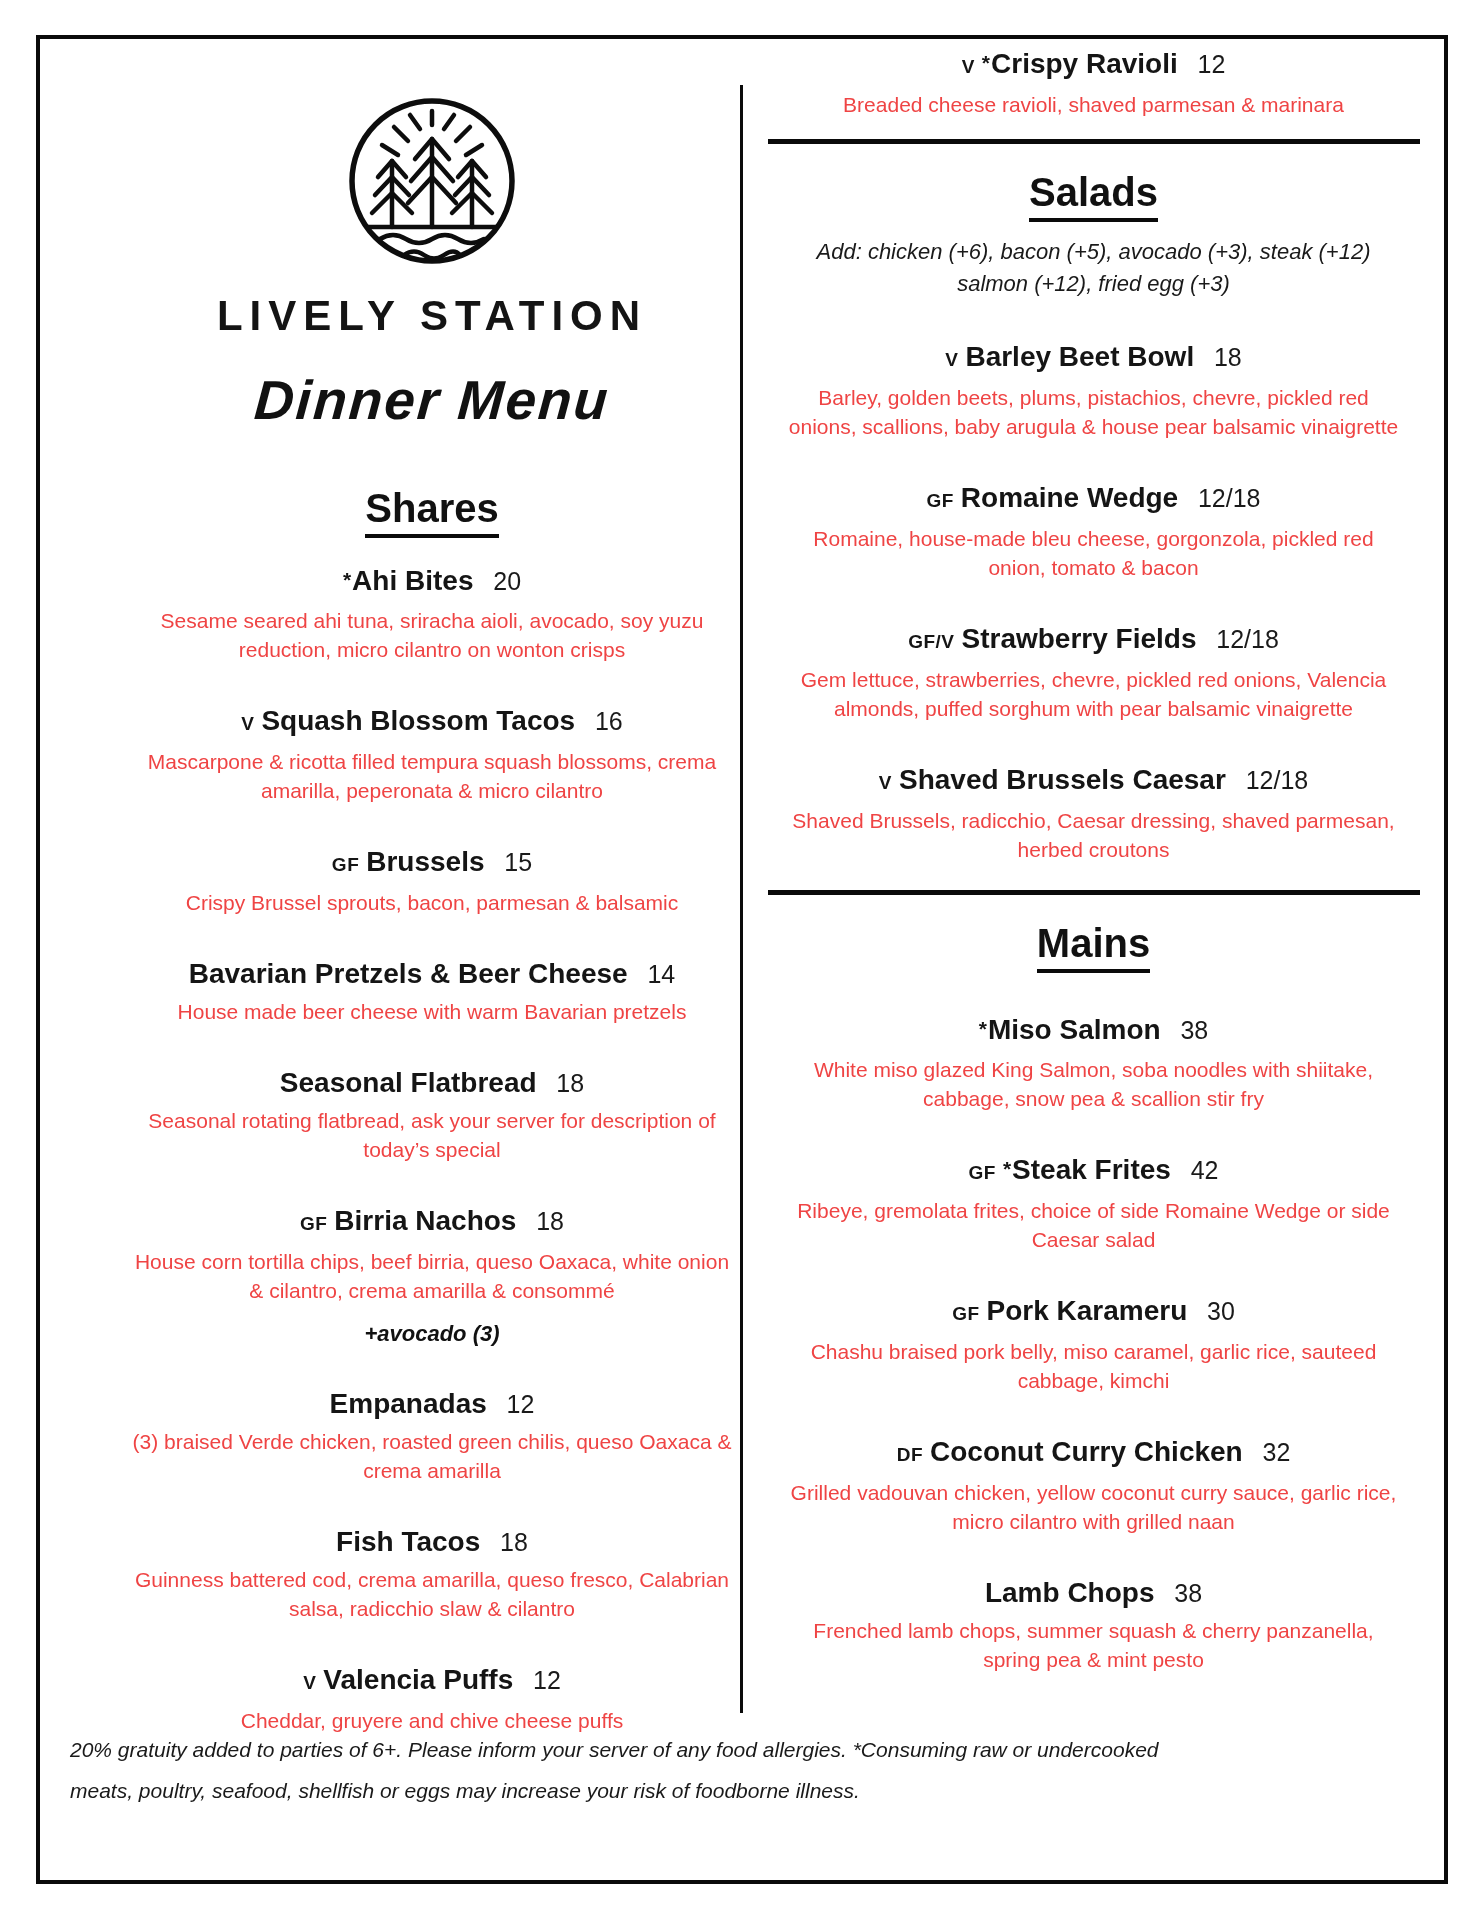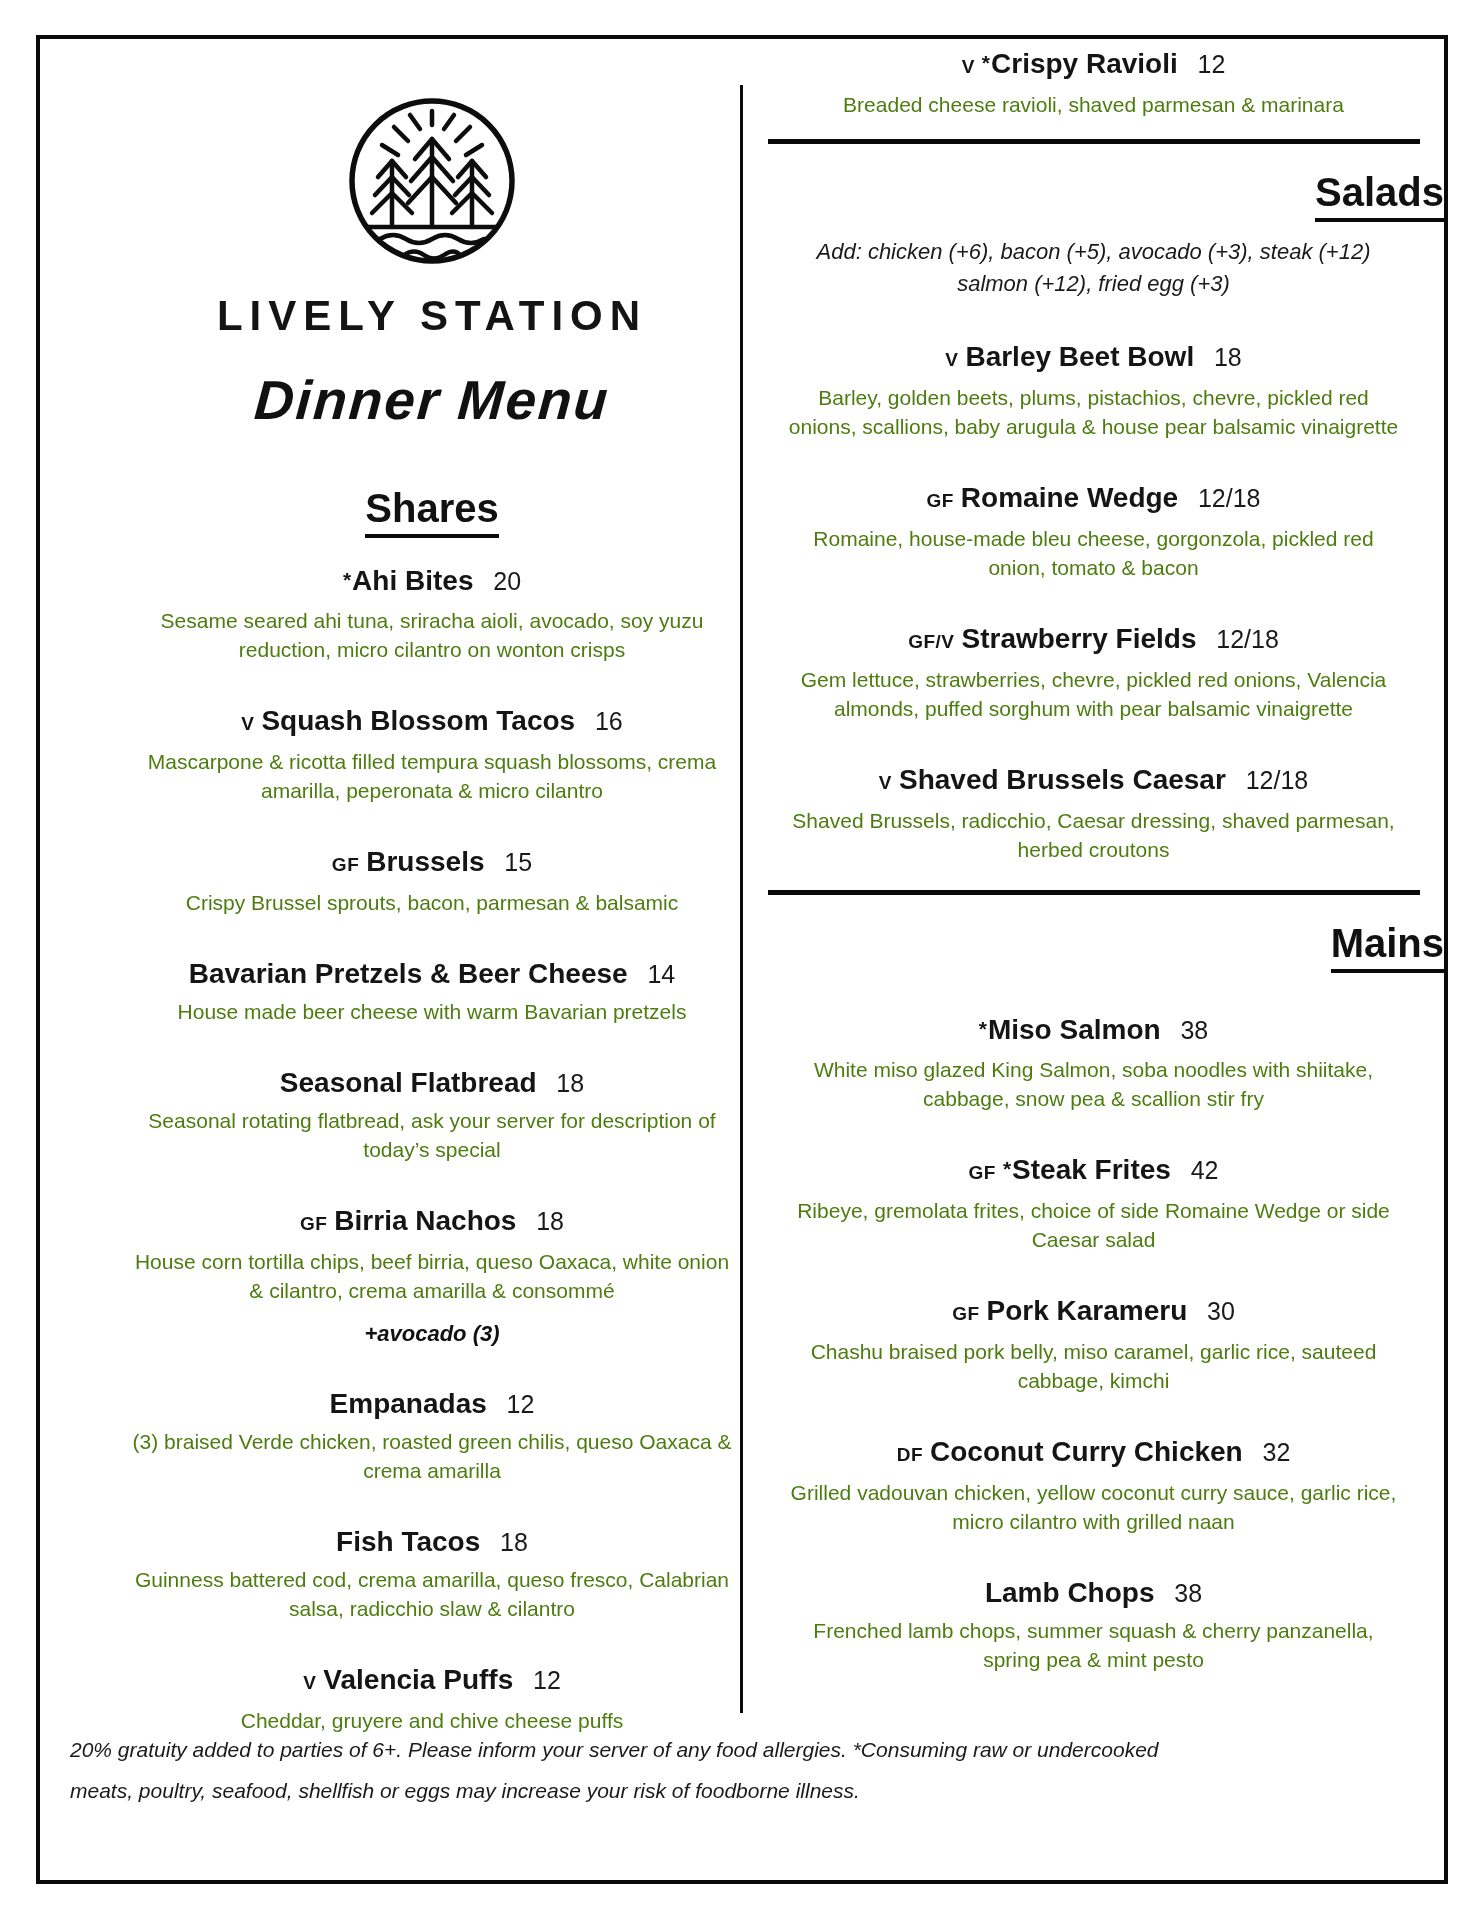--- a/index.html
+++ b/index.html
@@ -43,21 +43,21 @@
   }
   .section-heading{
     font-size:40px;font-weight:700;
     margin-top:54px;
   }
   .section-heading > span{
     display:inline-block;
     border-bottom:4px solid #0a0a0a;
     padding-bottom:3px;
   }
-  .col-right .section-heading{margin-top:26px;text-align:right;}
+  .col-right .section-heading{margin-top:26px;}
   .section-note{
     margin-top:14px;
     font-size:22px;font-style:italic;
     line-height:32px;
     color:#1a1a1a;
   }
   .item{margin-top:40px;}
   .item.first-left{margin-top:26px;}
   .item.first-right{margin-top:8px;}
   .item.first-main{}
@@ -78,21 +78,21 @@
   .price{
     font-size:25px;font-weight:400;
     margin-left:12px;
     color:#1a1a1a;
   }
   .item-desc{
     margin:6px auto 0 auto;
     max-width:612px;
     font-size:21px;font-weight:400;
     line-height:29px;
-    color:#4d7c0f;
+    color:#ef4444;
   }
   .item-note{
     margin-top:16px;
     font-size:22px;font-weight:700;font-style:italic;
   }
   .rule{
     width:652px;height:5px;
     background:#0a0a0a;
     margin:20px auto 0 auto;
   }

